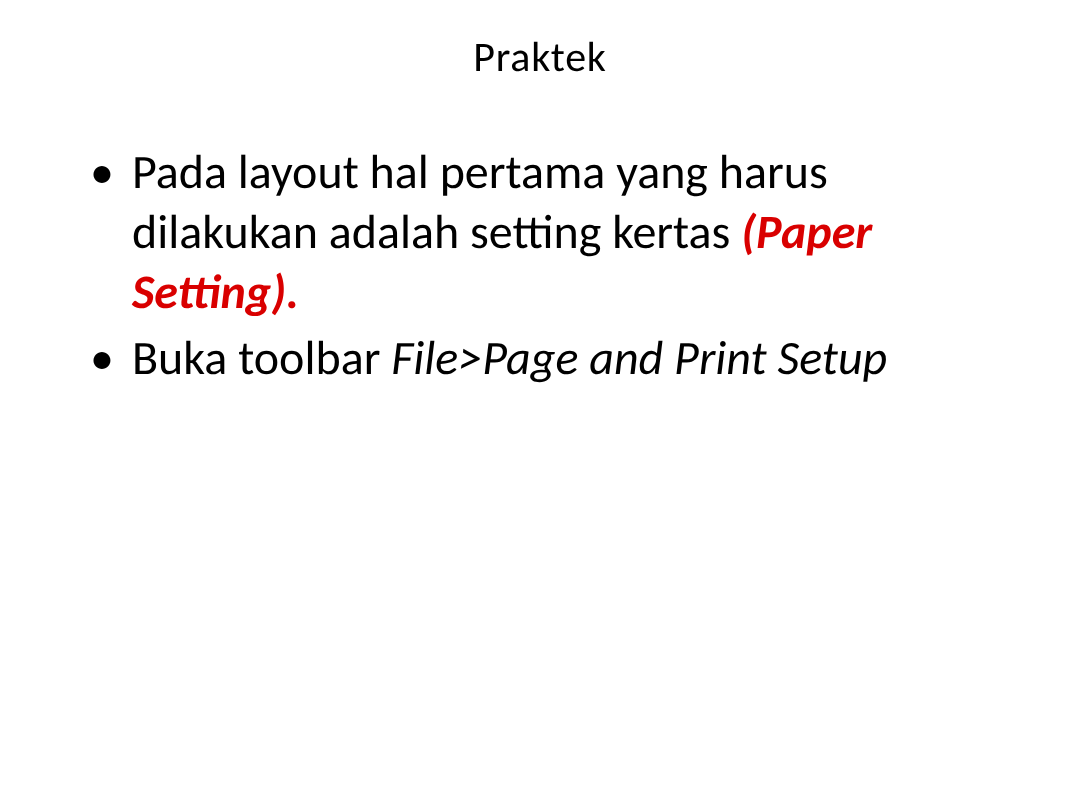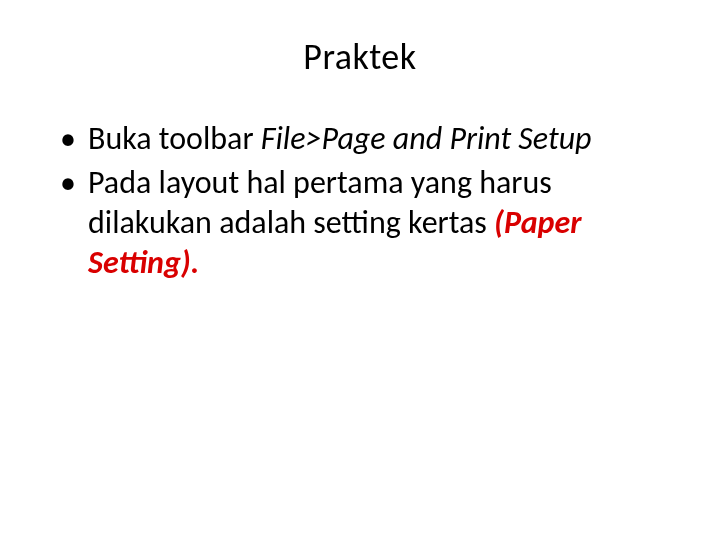--- a/index.html
+++ b/index.html
@@ -13,23 +13,23 @@
   }
   .slide {
     box-sizing: border-box;
     width: 720px;
     height: 540px;
     padding: 20px 50px 40px 50px;
     position: relative;
   }
   .title {
     text-align: center;
-    font-size: 36px;
+    font-size: 28px;
     font-weight: 400;
-    margin: 15px 0 40px 0;
+    margin: 0 0 40px 0;
     letter-spacing: 0.5px;
   }
   ul.bullets {
     list-style: none;
     padding: 0;
     margin: 0 0 0 10px;
     font-size: 32px;
     line-height: 1.25;
   }
   ul.bullets li {
@@ -49,19 +49,19 @@
   .bold { font-weight: 700; }
   .red { color: #d90000; }
 </style>
 </head>
 <body>
 
 <div class="slide">
   <div class="title">Praktek</div>
   <ul class="bullets">
     <li>
-      <span>Buka toolbar </span><span class="italic">File&gt;Page and Print Setup</span><span></span>
+      <span>Pada layout hal pertama yang harus dilakukan adalah setting kertas </span><span class="italic bold red">(Paper Setting).</span><span></span>
     </li>
     <li>
-      <span>Pada layout hal pertama yang harus dilakukan adalah setting kertas </span><span class="italic bold red">(Paper Setting).</span><span></span>
+      <span>Buka toolbar </span><span class="italic">File&gt;Page and Print Setup</span><span></span>
     </li>
   </ul>
 </div>
 
 </body></html>

